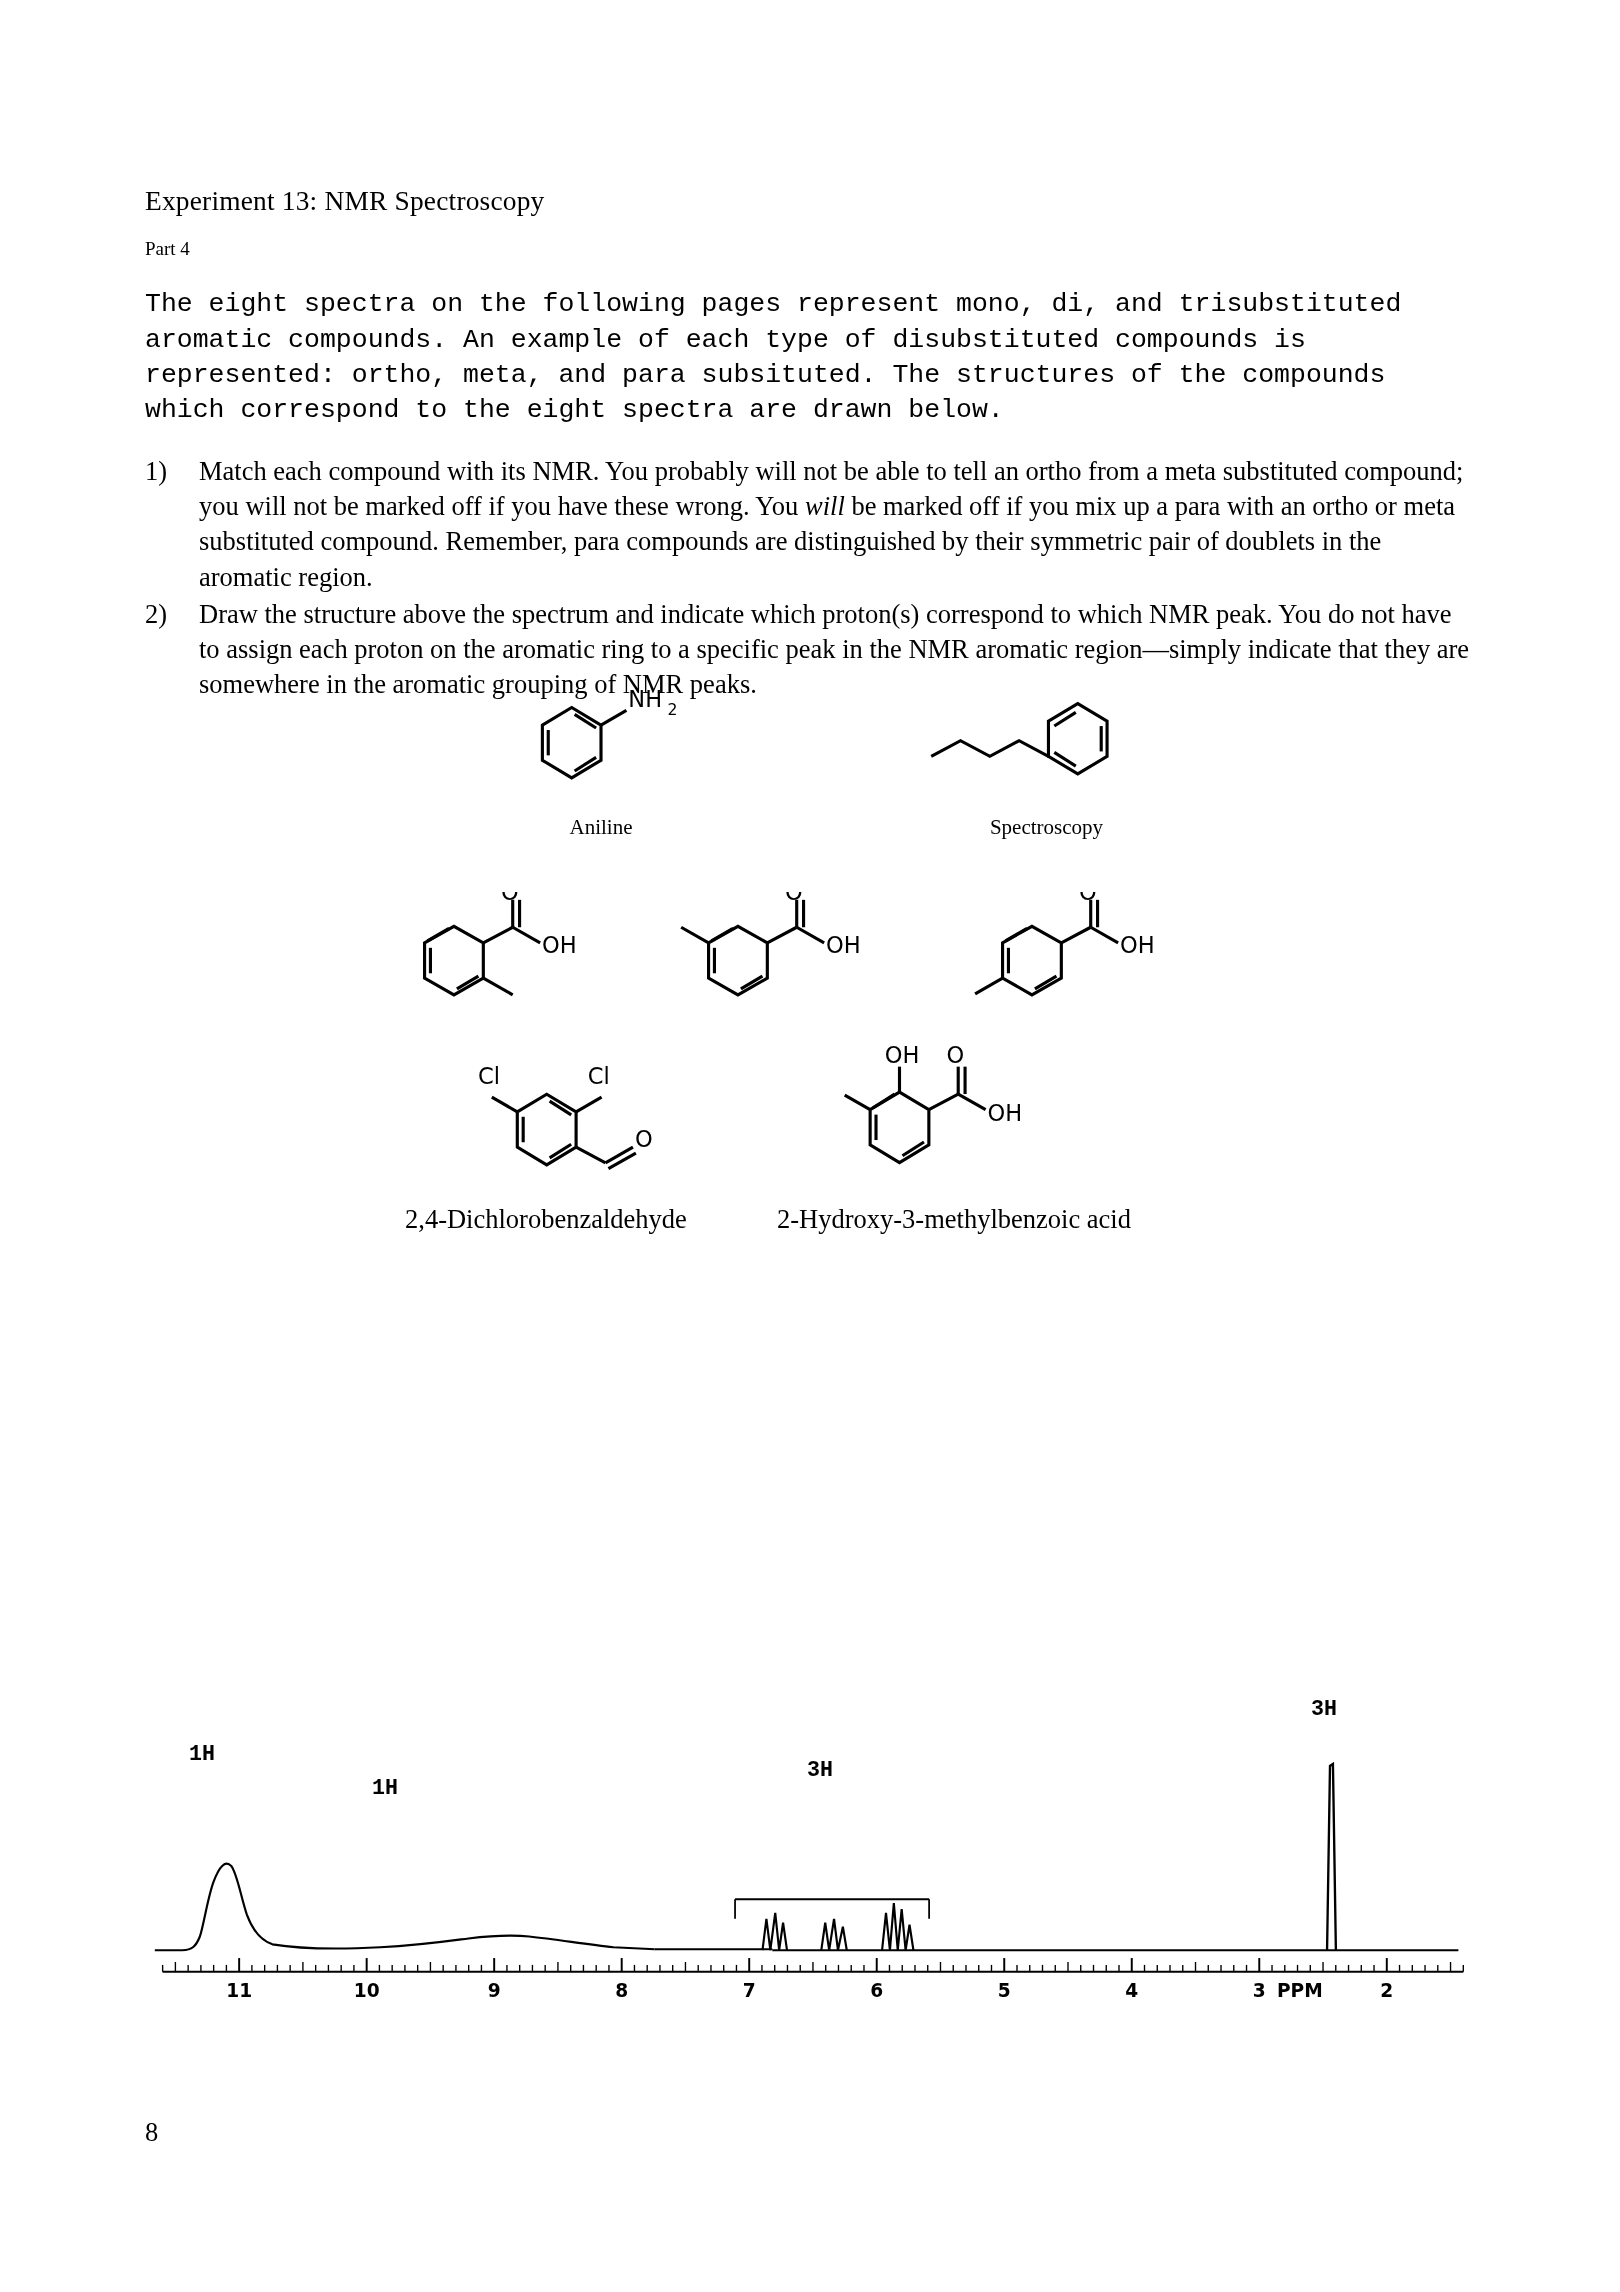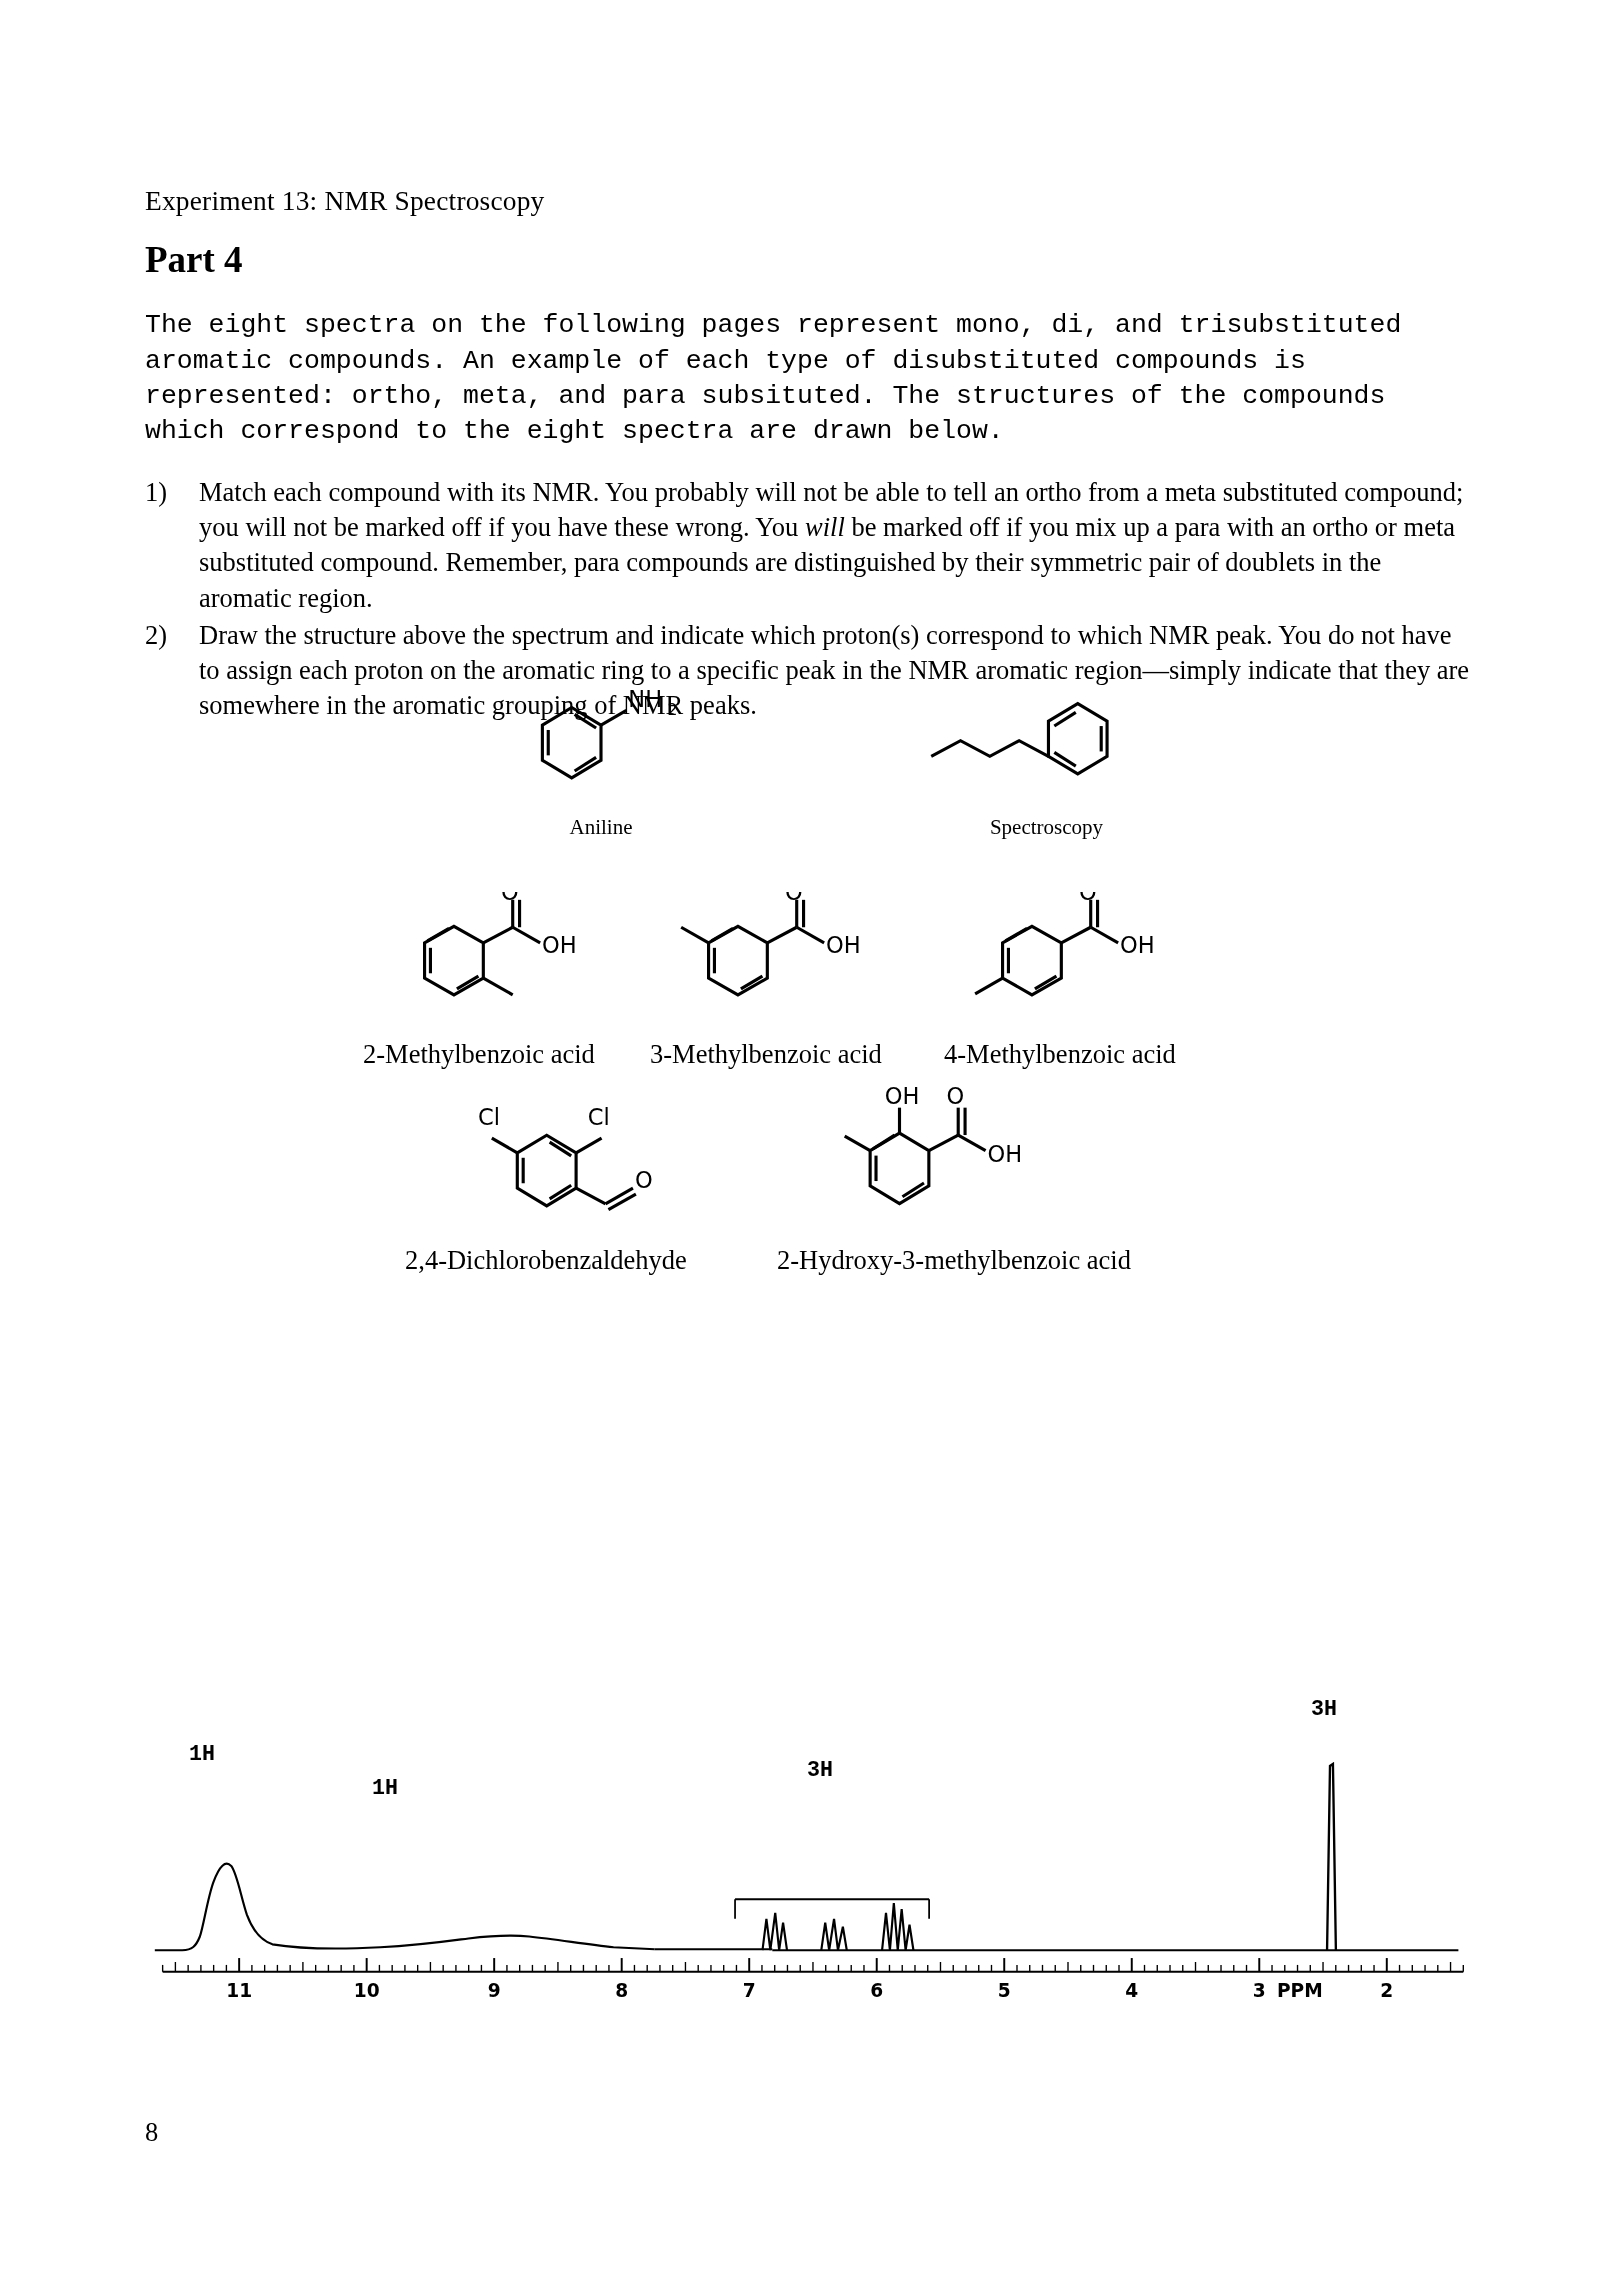--- a/index.html
+++ b/index.html
@@ -1,20 +1,20 @@
 <!DOCTYPE html>
 <html><head>
 <meta charset="utf-8">
 <style>
   html,body{margin:0;padding:0;background:#fff;}
   body{width:1620px;height:2293px;font-family:"Liberation Serif",serif;color:#000;position:relative;}
   .page{position:absolute;inset:0;background:#fff;}
   .content{position:absolute;left:145px;top:186px;width:1328px;}
   .doc-header{font-size:27.4px;letter-spacing:0.2px;margin:0 0 21px 0;}
-  .part-title{font-size:37px;font-weight:bold;margin:0 0 27.4px 0;}
+  .part-title{font-size:19px;font-weight:normal;margin:0 0 27.4px 0;}
   .intro{font-size:26.5px;line-height:1.33;margin:0 0 25.5px 0;text-align:left;font-family:Liberation Mono, monospace;}
   ol.tasks{margin:0;padding:0;list-style:none;}
   ol.tasks li{font-size:26.5px;line-height:1.33;position:relative;padding-left:54px;margin-bottom:2px;}
   ol.tasks li .num{position:absolute;left:0;top:0;width:45px;}
   em{font-style:italic;}
 
   
   .structures{position:absolute;left:145px;top:686px;width:1328px;}
   .srow{position:relative;width:100%;}
   .mol{position:absolute;text-align:center;}
@@ -133,25 +133,20 @@
             <line x1="127" y1="36" x2="127" y2="8"></line>
             <line x1="120" y1="36" x2="148" y2="52"></line>
             <line x1="30" y1="88" x2="2" y2="104"></line>
           </g>
           <text x="108" y="8" font-family="DejaVu Sans, sans-serif" font-size="23" fill="#000">O</text>
           <text x="150" y="62" font-family="DejaVu Sans, sans-serif" font-size="23" fill="#000">OH</text>
         </svg>
       </div>
     </div>
 
-    <div class="rowlabels">
-      <div class="rl" style="left:218px;">2-Methylbenzoic acid</div>
-      <div class="rl" style="left:505px;">3-Methylbenzoic acid</div>
-      <div class="rl" style="left:799px;">4-Methylbenzoic acid</div>
-    </div>
 
     <div class="srow" style="height:147px;margin-top:17.6px;">
 
       <div class="mol" style="left:333px;top:0;">
         <svg width="255" height="147" viewBox="0 0 260 150">
           <g fill="none" stroke="#000" stroke-width="3.2">
             <polygon points="40,56 70,38 100,56 100,92 70,110 40,92"></polygon>
             <line x1="46" y1="61" x2="46" y2="87"></line>
             <line x1="73" y1="45" x2="95" y2="59"></line>
             <line x1="73" y1="103" x2="95" y2="89"></line>

